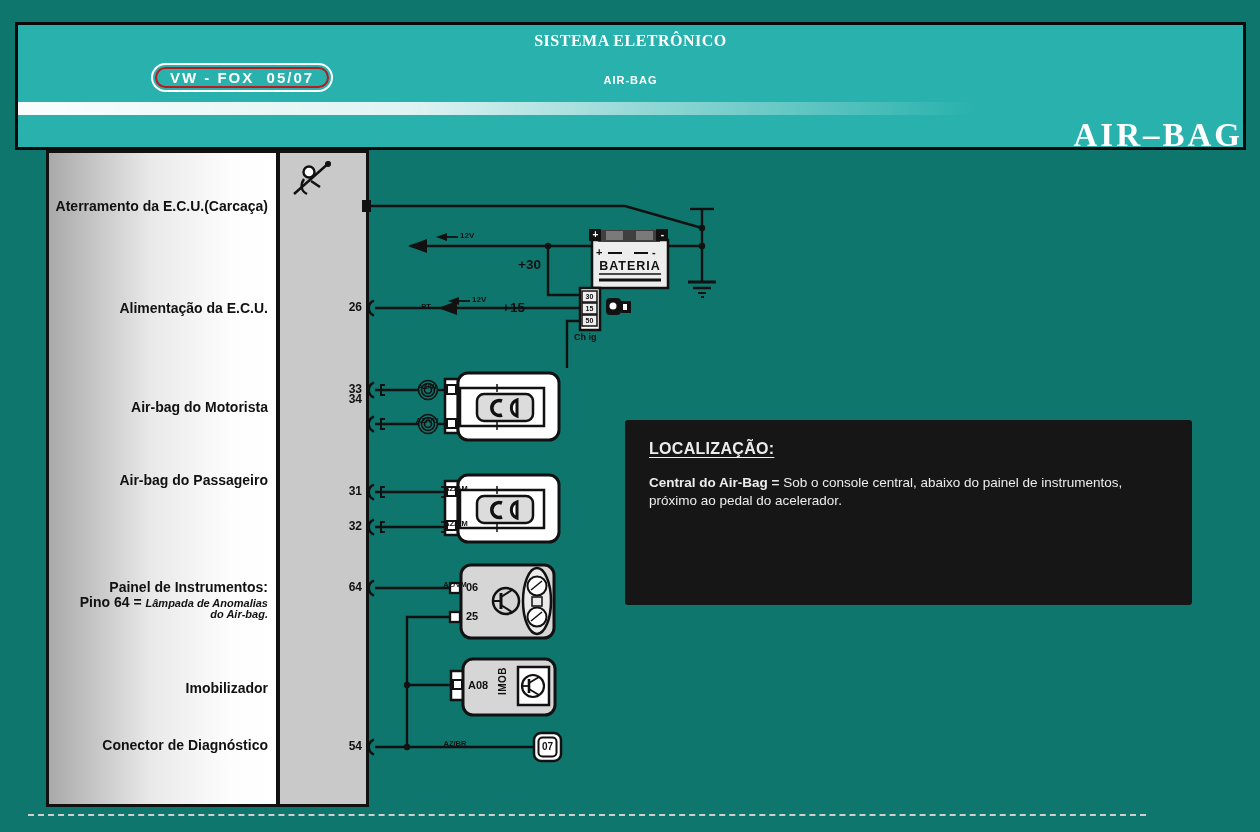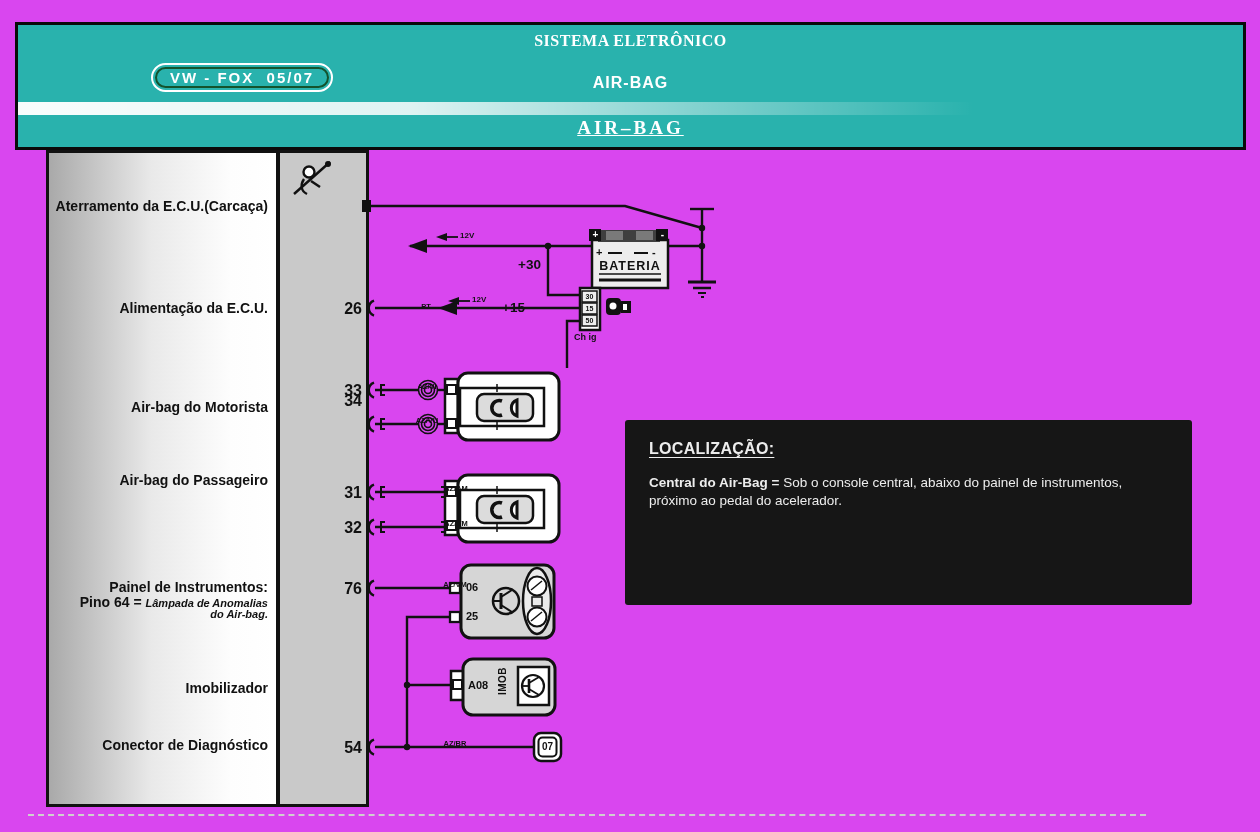--- a/index.html
+++ b/index.html
@@ -1,48 +1,48 @@
 <!DOCTYPE html>
 <html><head>
 <meta charset="utf-8">
 <style>
   html,body{margin:0;padding:0;background:#fff;}
-  .page{position:relative;width:1260px;height:832px;background:#d946ef;overflow:hidden;
+  .page{position:relative;width:1260px;height:832px;background:#0f766e;overflow:hidden;
         font-family:"Liberation Sans",sans-serif;}
 
   
   .header{position:absolute;left:15px;top:22px;width:1231px;height:128px;
           background:#29b2ad;border:3px solid #0a0a0a;box-sizing:border-box;}
   .hdr-sys{position:absolute;left:0;top:7px;width:100%;text-align:center;color:#fff;
            font-family:"Liberation Serif",serif;font-weight:bold;font-size:16px;letter-spacing:.5px;}
   .badge{position:absolute;left:133px;top:38px;width:182px;height:29px;
          border:2px solid #fff;border-radius:15px;box-sizing:border-box;}
-  .badge-inner{position:absolute;inset:2px;border:2px solid #14532d;border-radius:11px;
+  .badge-inner{position:absolute;inset:2px;border:2px solid #b91c1c;border-radius:11px;
          display:flex;align-items:center;justify-content:center;color:#fff;
          font-weight:bold;font-size:15px;letter-spacing:2px;white-space:pre;}
   .hdr-sub{position:absolute;left:0;top:49px;width:100%;text-align:center;color:#fff;
-           font-weight:bold;font-size:16px;letter-spacing:1px;}
+           font-weight:bold;font-size:11px;letter-spacing:1px;}
   .hdr-band{position:absolute;left:0;top:77px;width:100%;height:13px;
             background:linear-gradient(to right,rgba(255,255,255,.97) 2%,rgba(255,255,255,.85) 32%,rgba(255,255,255,0) 78%);}
-  .hdr-main{position:absolute;left:0;top:92px;width:100%;text-align:center;color:#fff;
-            font-family:"Liberation Serif",serif;font-weight:bold;font-size:19px;letter-spacing:3px;text-decoration:underline;}
+  .hdr-main{position:absolute;left:0;top:92px;width:100%;text-align:right;color:#fff;
+            font-family:"Liberation Serif",serif;font-weight:bold;font-size:33px;letter-spacing:3px;}
 
   
   .left-panel{position:absolute;left:46px;top:150px;width:233px;height:657px;
               border:3px solid #111;box-sizing:border-box;
               background:linear-gradient(90deg,#a9a9a9 0%,#e9e9e9 45%,#fdfdfd 80%,#fff 100%);}
   .ecu-col{position:absolute;left:277px;top:150px;width:92px;height:657px;
            border:3px solid #111;box-sizing:border-box;background:#c9c9c9;}
 
   svg.layer{position:absolute;left:0;top:0;width:1260px;height:832px;z-index:5;pointer-events:none;}
 
   
   .txt{position:absolute;z-index:10;color:#111;white-space:nowrap;}
   .ecu-label{left:40px;width:228px;text-align:right;font-weight:bold;font-size:14px;}
-  .pin-num{left:336px;width:26px;text-align:right;font-weight:bold;font-size:16px;}
+  .pin-num{left:336px;width:26px;text-align:right;font-weight:bold;font-size:12px;}
   .wire-code{font-weight:bold;font-size:7.5px;text-align:center;margin-left:28px;}
   .v12{font-weight:bold;font-size:8px;}
   .pwr{font-weight:bold;font-size:13.5px;}
   .tiny-box-num{width:15px;text-align:center;font-weight:bold;font-size:7px;line-height:11px;}
   .mod-pin{font-weight:bold;font-size:11px;}
   .loc-box{position:absolute;left:625px;top:420px;width:567px;height:185px;z-index:10;
            background:#161616;border-radius:3px;color:#ededed;box-sizing:border-box;
            padding:20px 24px;}
   .loc-title{font-size:16px;font-weight:bold;text-decoration:underline;text-underline-offset:3px;
              margin-bottom:16px;letter-spacing:.3px;}
@@ -216,21 +216,21 @@
   <div class="txt ecu-label" style="top:594px;"><span>Pino 64 = </span><i class="it" style="font-size:11px;">Lâmpada de Anomalias</i></div>
   <div class="txt ecu-label" style="top:608px;font-size:11px;"><i class="it">do Air-bag.</i></div>
   <div class="txt ecu-label" style="top:680px;">Imobilizador</div>
   <div class="txt ecu-label" style="top:737px;">Conector de Diagnóstico</div>
 
   <div class="txt pin-num" style="top:300px;">26</div>
   <div class="txt pin-num" style="top:382px;">33</div>
   <div class="txt pin-num" style="top:392px;">34</div>
   <div class="txt pin-num" style="top:484px;">31</div>
   <div class="txt pin-num" style="top:519px;">32</div>
-  <div class="txt pin-num" style="top:580px;">76</div>
+  <div class="txt pin-num" style="top:580px;">64</div>
   <div class="txt pin-num" style="top:739px;">54</div>
 
   <div class="txt wire-code" style="left:388px;top:302px;width:20px;">PT</div>
   <div class="txt wire-code" style="left:384px;top:382px;width:30px;">AZ/VI</div>
   <div class="txt wire-code" style="left:384px;top:416px;width:30px;">AZ/VU</div>
   <div class="txt wire-code" style="left:411px;top:484px;width:34px;">AZ/AM</div>
   <div class="txt wire-code" style="left:411px;top:519px;width:34px;">AZ/VM</div>
   <div class="txt wire-code" style="left:410px;top:580px;width:34px;">AZ/VM</div>
   <div class="txt wire-code" style="left:410px;top:739px;width:34px;">AZ/BR</div>
 

